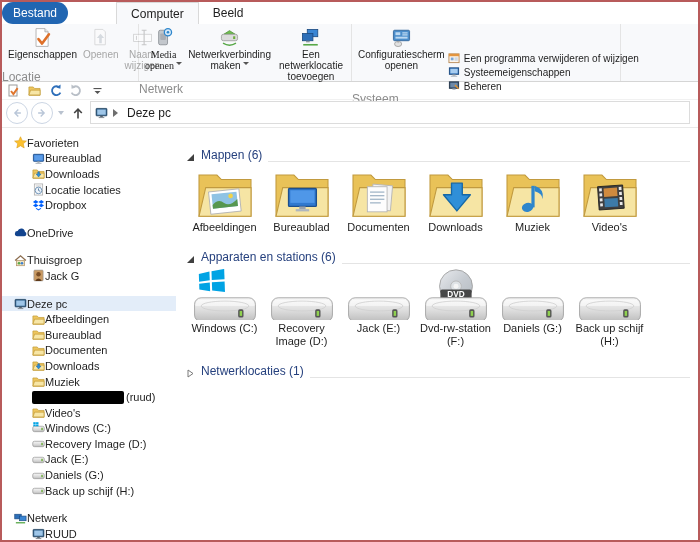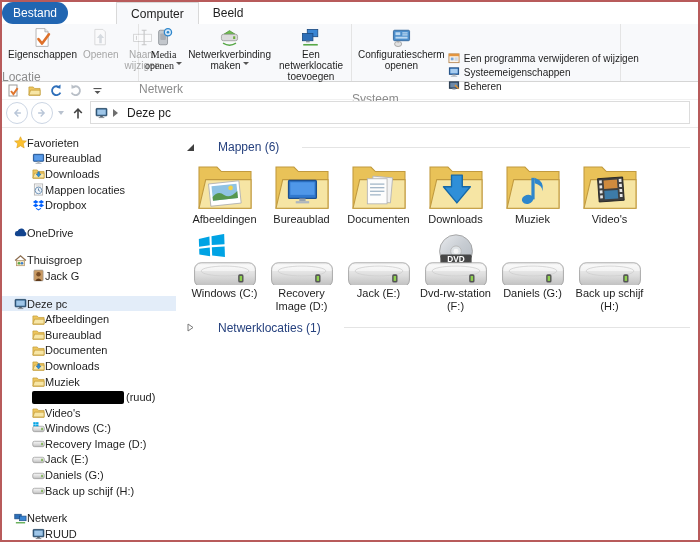--- a/index.html
+++ b/index.html
@@ -40,21 +40,21 @@
   
   .main{display:flex;height:416px;}
   .sidebar{width:174px;flex-shrink:0;padding-top:7px;overflow:hidden;}
   .srow{display:flex;align-items:center;height:15.6px;padding-left:12px;white-space:nowrap;overflow:hidden;}
   .srow.child{padding-left:30px;}
   .srow.sel{background:#e3edf9;}
   .ic{width:13px;height:13px;flex-shrink:0;}
   .gap{height:12px;}
   .redact{display:inline-block;width:92px;height:13px;background:#000;border-radius:2px;margin-right:2px;flex-shrink:0;}
   .content{flex:1;padding:4px 8px 0 10px;overflow:hidden;}
-  .ghead{display:flex;align-items:center;color:#26417e;font-size:12px;gap:23px;margin:8px 0 2px;}
+  .ghead{display:flex;align-items:flex-end;color:#26417e;font-size:12px;gap:6px;margin:16px 0 2px;}
   .ghead .rule{flex:1;border-top:1px solid #e4e4e4;}
   .tri{width:9px;height:9px;flex-shrink:0;}
   .trow{display:flex;margin:5px 0 8px;}
   .tile{width:77px;display:flex;flex-direction:column;align-items:center;}
   .blab{margin-top:2px;text-align:center;line-height:1.18;max-width:75px;}
   .hidden-defs{position:absolute;width:0;height:0;overflow:hidden;}
 </style>
 </head>
 <body>
 
@@ -347,21 +347,21 @@
     <div class="srow child">
         <svg class="ic">
           <use href="#s-folddl"></use>
         </svg>
         <span>Downloads</span>
       </div>
     <div class="srow child">
         <svg class="ic">
           <use href="#s-recent"></use>
         </svg>
-        <span>Mappen locaties</span>
+        <span>Locatie locaties</span>
       </div>
     <div class="srow child">
         <svg class="ic">
           <use href="#s-dropbox"></use>
         </svg>
         <span>Dropbox</span>
       </div>
     <div class="gap"></div>
     <div class="srow">
         <svg class="ic">
@@ -553,20 +553,27 @@
                 <rect x="42.5" y="39.8" width="3" height="3.4"></rect>
               </g>
               <rect x="25.5" y="23.5" width="15" height="9.5" fill="#cf8a3e"></rect>
               <rect x="25.5" y="35" width="15" height="9.5" fill="#3d7ba8"></rect>
             </g>
           </svg>
         <div class="blab">Video's</div>
       </div>
     </div>
 
+    <div class="ghead">
+      <svg class="tri">
+          <use href="#tri-open"></use>
+        </svg>
+      <span>Apparaten en stations (6)</span>
+      <span class="rule"></span>
+    </div>
     <div class="trow">
       <div class="tile">
         <svg width="66" height="51" viewBox="0 0 80 62">
             <use href="#drv" y="16"></use>
             <g fill="#00a3e4" transform="translate(8,1) rotate(-2)">
               <path d="M0 5 L13 2.6 V13 L0 14.6 z"></path>
               <path d="M15.5 2.2 L31 0 V12.6 L15.5 12.8 z"></path>
               <path d="M0 17 L13 16 V26.5 L0 24 z"></path>
               <path d="M15.5 15.8 L31 15.4 V28 L15.5 25.6 z"></path>
             </g>

